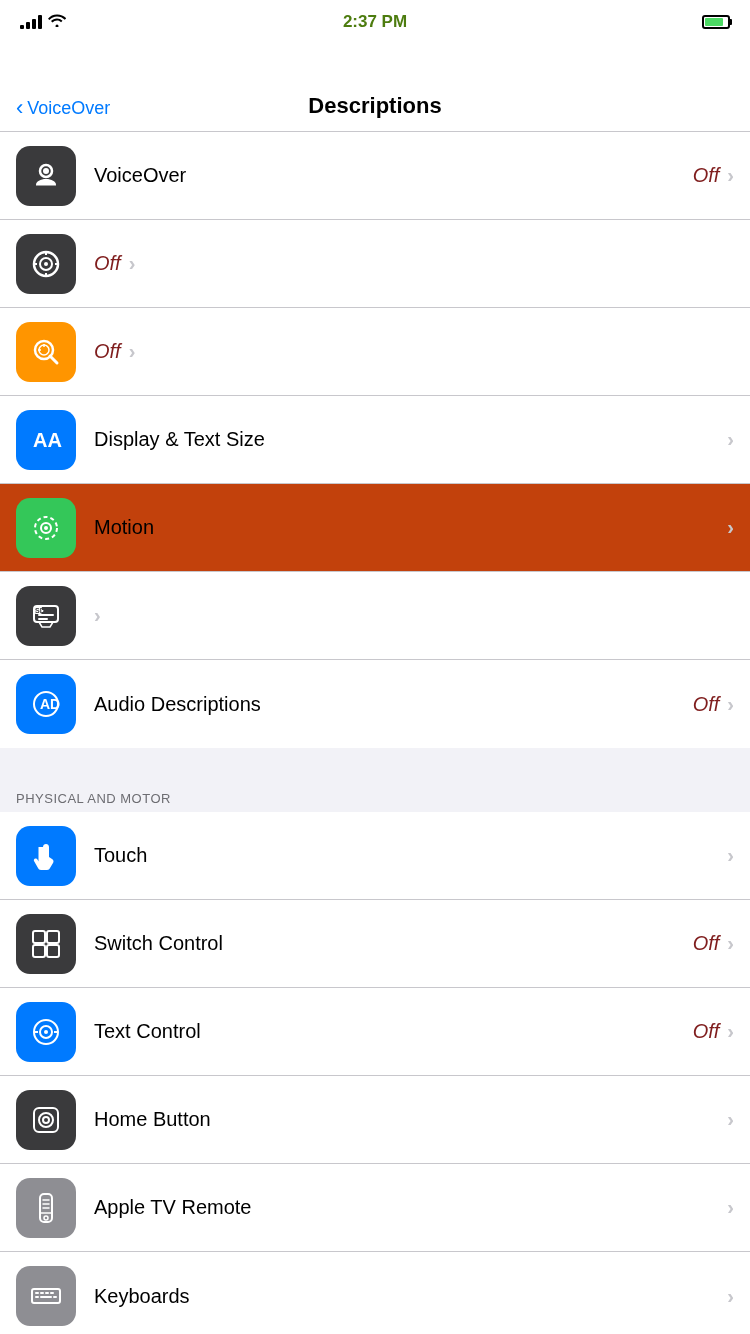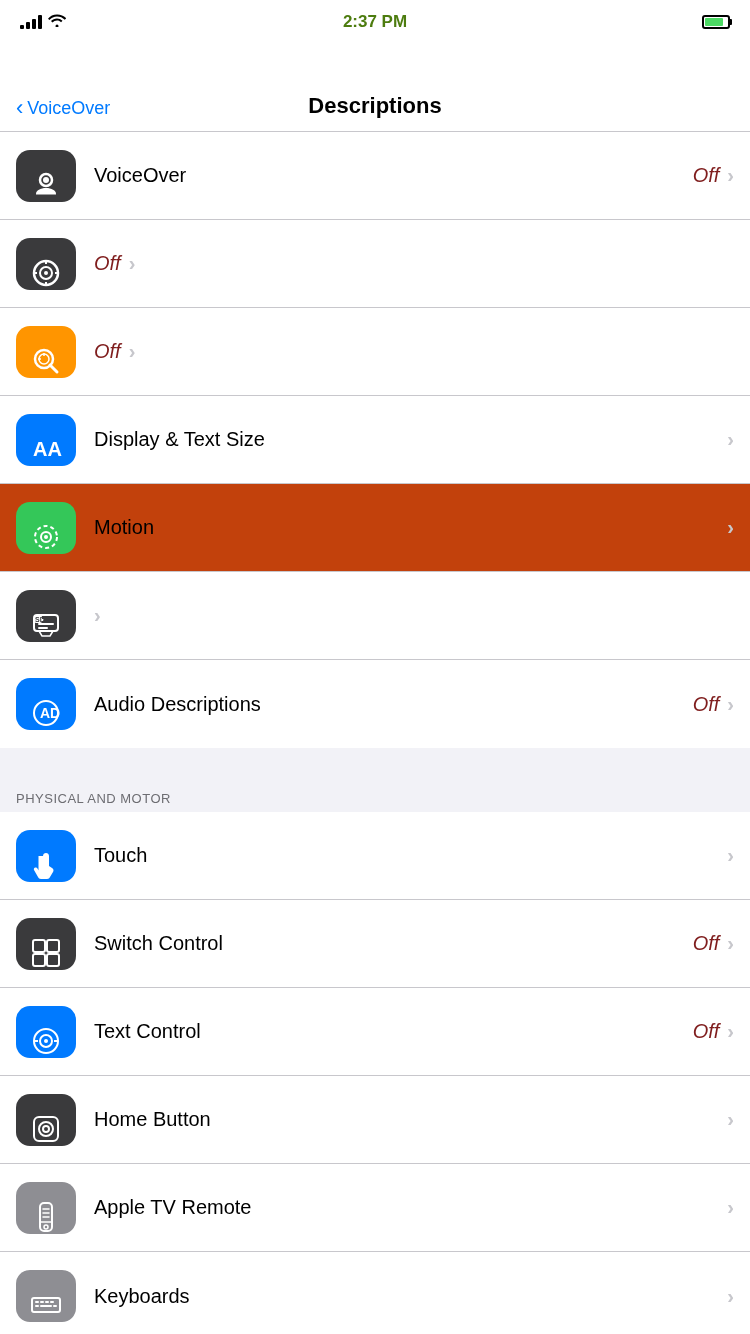--- a/index.html
+++ b/index.html
@@ -147,24 +147,24 @@
     }
     .list-item:last-child {
       border-bottom: none;
     }
     .list-item.highlighted {
       background: #c2410c;
     }
 
     .item-icon {
       width: 60px;
-      height: 52px;
+      height: 60px;
       border-radius: 14px;
       display: flex;
-      align-items: flex-end;
+      align-items: center;
       justify-content: center;
       margin-right: 18px;
       flex-shrink: 0;
     }
     .item-icon svg {
       width: 34px;
       height: 34px;
     }
 
     .icon-dark { background: #3a3a3c; }

